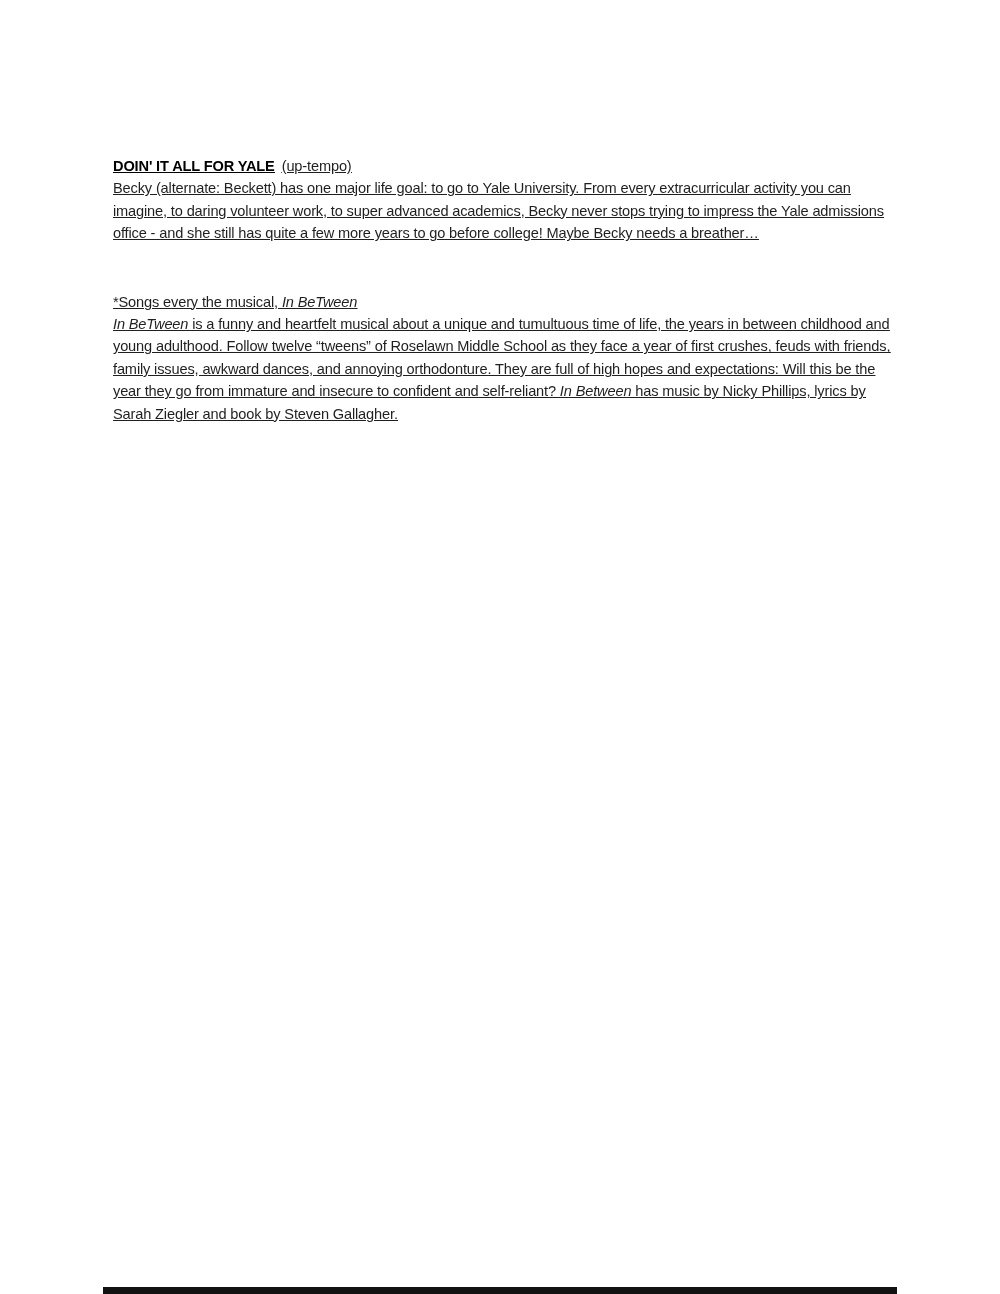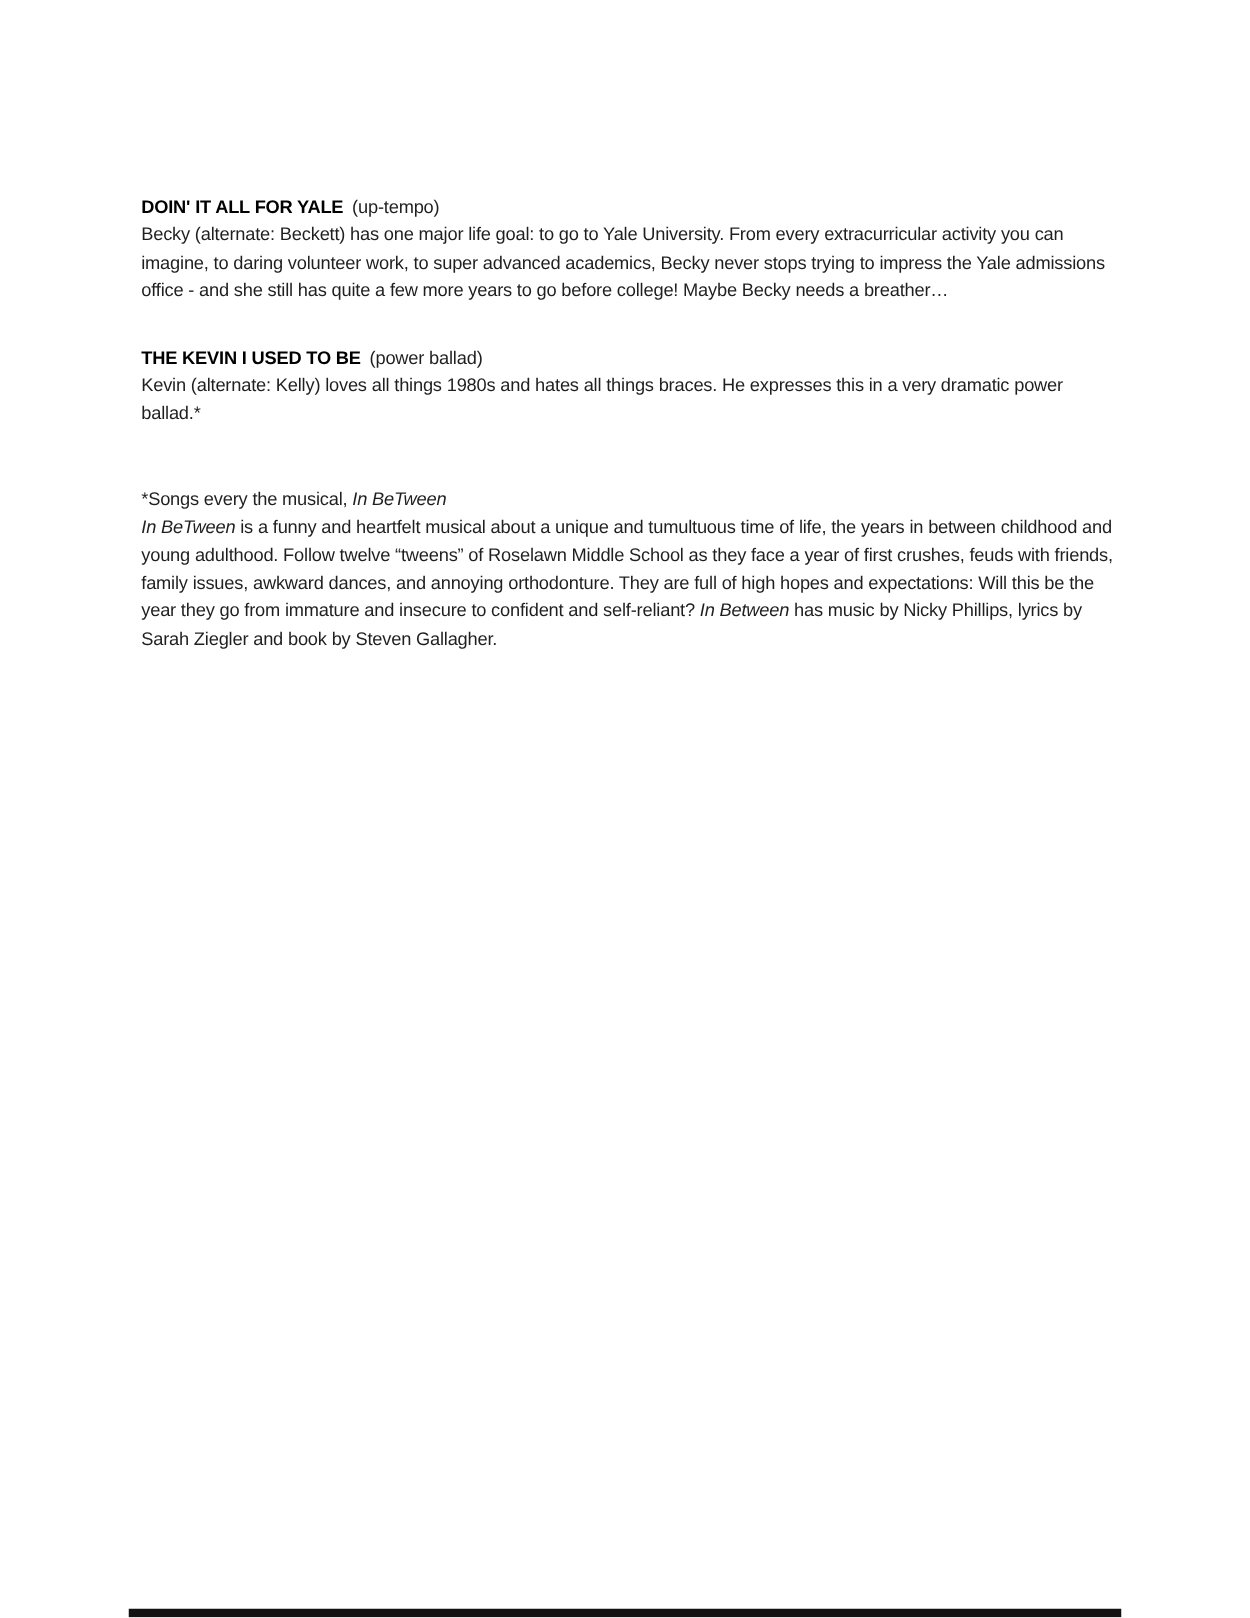--- a/index.html
+++ b/index.html
@@ -1,15 +1,15 @@
 <!DOCTYPE html>
 <html><head>
 <meta charset="utf-8">
 <style>
-  * { margin: 0; padding: 0; box-sizing: border-box; }
+  * { margin: 0; padding: 0; box-sizing: border-box; text-decoration: underline; }
   html, body {
     width: 1000px;
     background: #ffffff;
   }
   body {
     font-family: "Liberation Sans", sans-serif;
     color: #1f1f1f;
   }
   .page {
     position: relative;
@@ -47,24 +47,20 @@
 <body>
 
 <div class="page">
   <div class="content">
 
     <section class="song">
       <p class="song-heading"><span class="song-title">DOIN' IT ALL FOR YALE</span><span class="song-tempo">(up-tempo)</span></p>
       <p class="song-desc">Becky (alternate: Beckett) has one major life goal: to go to Yale University. From every extracurricular activity you can imagine, to daring volunteer work, to super advanced academics, Becky never stops trying to impress the Yale admissions office - and she still has quite a few more years to go before college! Maybe Becky needs a breather…</p>
     </section>
 
-    <section class="song">
-      <p class="song-heading"><span class="song-title">THE KEVIN I USED TO BE</span><span class="song-tempo">(power ballad)</span></p>
-      <p class="song-desc">Kevin (alternate: Kelly) loves all things 1980s and hates all things braces. He expresses this in a very dramatic power ballad.*</p>
-    </section>
 
     <section class="song">
     </section>
 
     <section class="footnote">
       <p class="footnote-source"><span>*Songs every the musical, </span><span class="italic">In BeTween</span></p>
       <p class="footnote-para"><span class="italic">In BeTween</span><span> is a funny and heartfelt musical about a unique and tumultuous time of life, the years in between childhood and young adulthood. Follow twelve “tweens” of Roselawn Middle School as they face a year of first crushes, feuds with friends, family issues, awkward dances, and annoying orthodonture. They are full of high hopes and expectations: Will this be the year they go from immature and insecure to confident and self-reliant? </span><span class="italic">In Between</span><span> has music by Nicky Phillips, lyrics by Sarah Ziegler and book by Steven Gallagher.</span></p>
     </section>
 
   </div>

